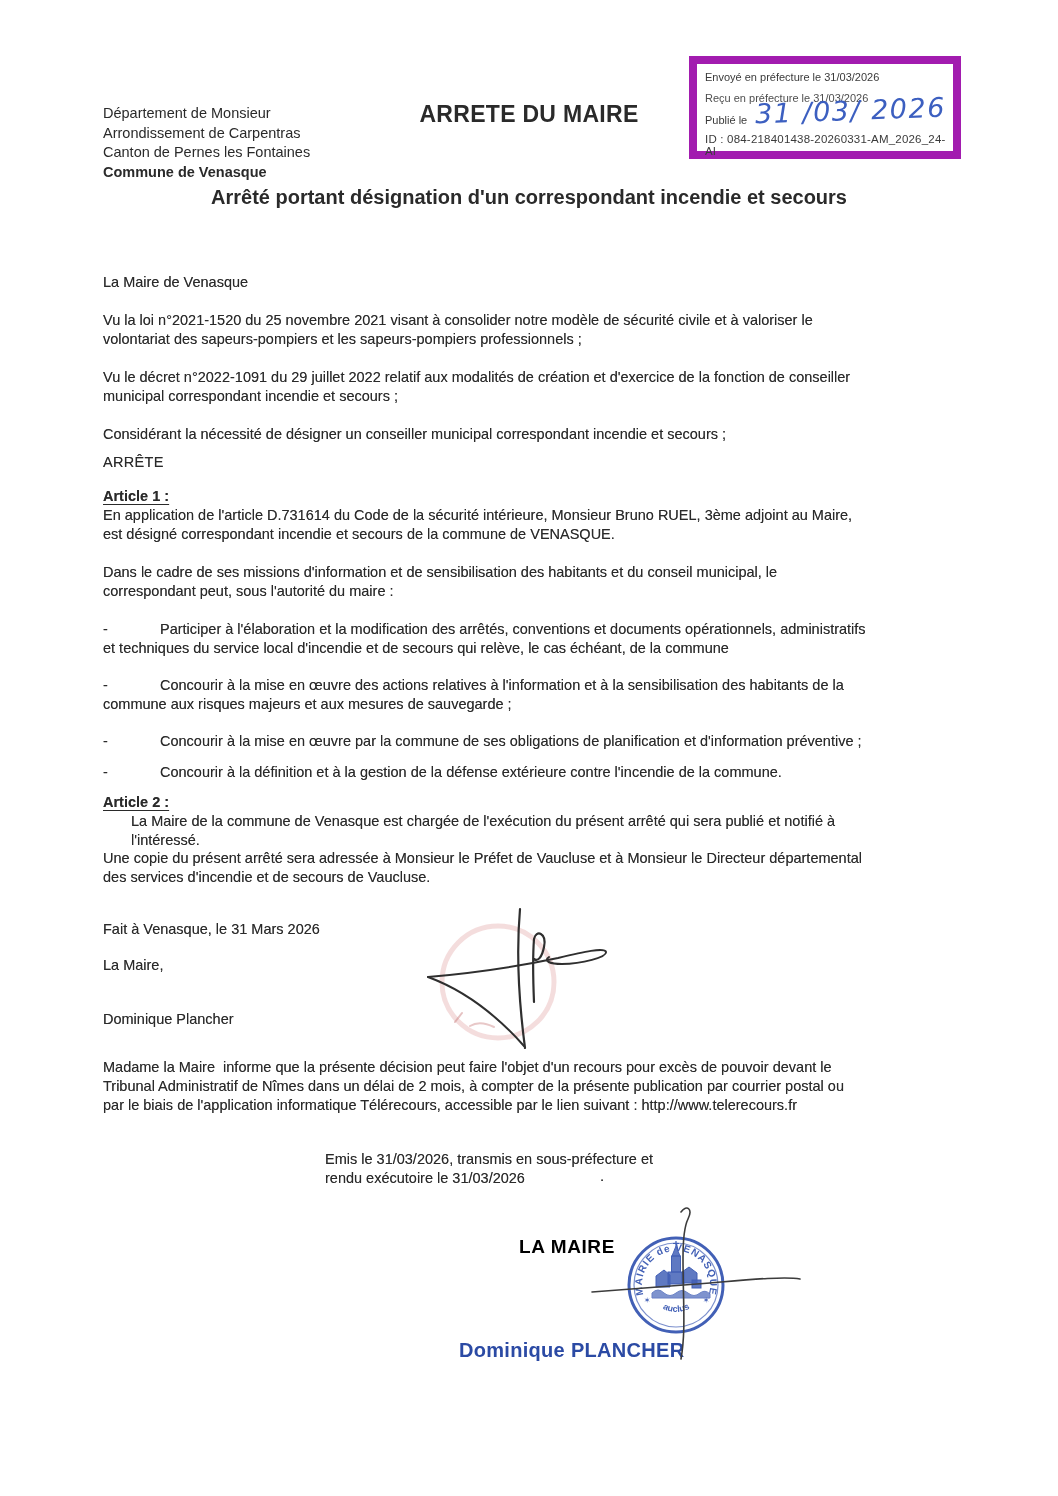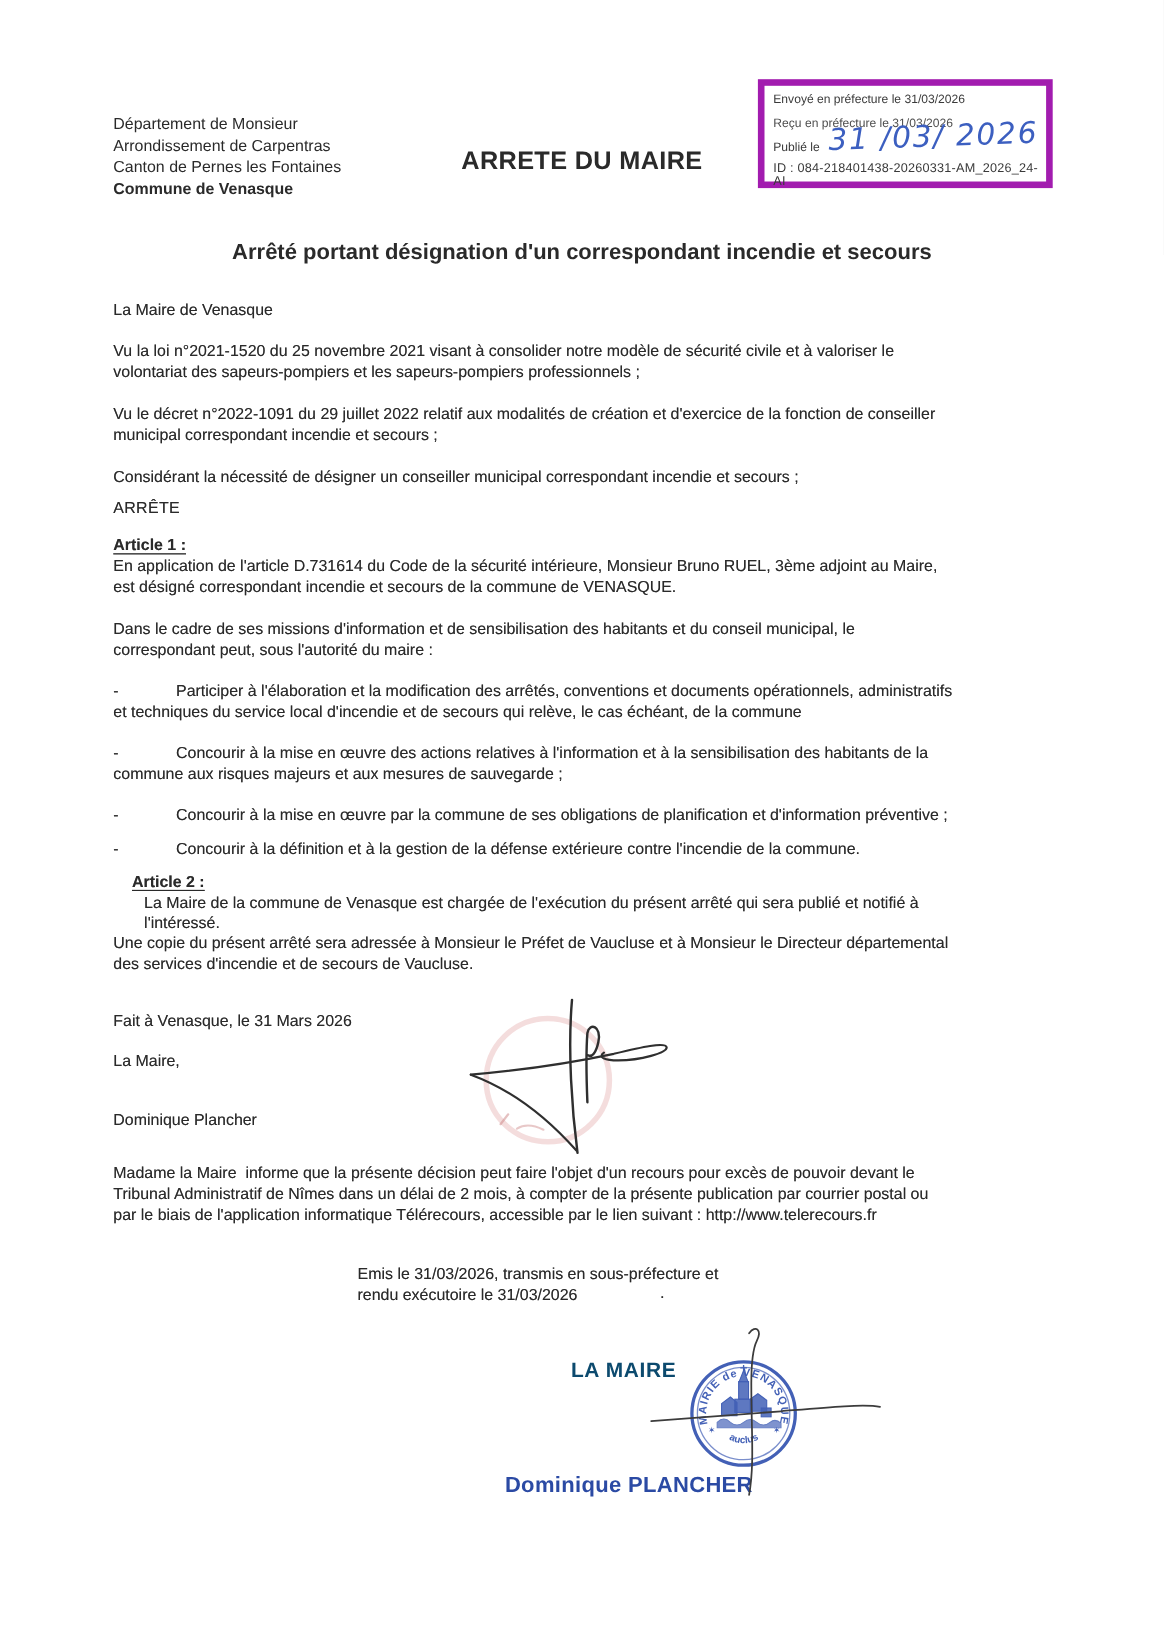--- a/index.html
+++ b/index.html
@@ -3,39 +3,39 @@
 <meta charset="utf-8">
 <style>
   html,body { margin:0; padding:0; background:#f0f0f0; }
   .page {
     position:relative; width:1058px; height:1496px; margin:0 auto;
     background:#ffffff; overflow:hidden;
     font-family:"Liberation Sans","DejaVu Sans",sans-serif;
     color:#2a2a2a;
   }
   .abs { position:absolute; }
-  .centered { left:0; width:1058px; text-align:center;margin-top:32px; }
+  .centered { left:0; width:1058px; text-align:center; }
   .body-text {
     font-size:14.5px; line-height:19px;
     white-space:pre-wrap; tab-size:57px;
     text-shadow:0 0 0.5px rgba(40,40,40,0.55);
   }
   .bold { font-weight:bold; }
   .art-head { font-weight:bold; text-decoration:underline; text-underline-offset:3px; }
 
   
   #hdr-left { left:103px; top:104px; font-size:14.5px; line-height:19.5px; }
   #doc-type   { top:101px; font-weight:bold; font-size:23px; letter-spacing:0.3px; }
   #doc-number { top:153px; font-weight:bold; font-size:20px; }
   #doc-title  { top:186px; font-weight:bold; font-size:20px; }
 
   
   #stamp-box {
-    left:689px; top:72px; width:256px; height:87px;
-    border:6px solid #a21caf; font-size:11px; color:#3a3a3a; line-height:1;
+    left:689px; top:56px; width:256px; height:87px;
+    border:8px solid #a21caf; font-size:11px; color:#3a3a3a; line-height:1;
   }
   #stamp-box .s1 { left:8px; top:8px;  }
   #stamp-box .s2 { left:8px; top:29px; color:#4e4e4e; }
   #stamp-box .s3 { left:8px; top:51px; }
   #stamp-box .hand {
     left:58px; top:33px; font-size:27px; font-style:italic;
     color:#3c5fc0; letter-spacing:1.5px; transform:rotate(-2deg);
     font-family:"DejaVu Sans",sans-serif; white-space:nowrap;
   }
   #stamp-box .sid { left:8px; top:70px; font-size:11.5px; letter-spacing:0.2px; }
@@ -46,33 +46,33 @@
   #vu-decret   { left:103px; top:368px; }
   #considerant { left:103px; top:425px; }
   #arrete-word { left:103px; top:453px; letter-spacing:0.3px; }
   #a1-head { left:103px; top:487px; }
   #a1-p1   { left:103px; top:506px; }
   #a1-p2   { left:103px; top:563px; }
   #b1 { left:103px; top:620px; }
   #b2 { left:103px; top:676px; }
   #b3 { left:103px; top:732px; }
   #b4 { left:103px; top:763px; }
-  #a2-head { left:120px; top:793px; }
+  #a2-head { left:103px; top:793px; }
   #a2-p1   { left:103px; top:812px;margin-left:28px; }
   #a2-p2   { left:103px; top:849px; }
   #fait      { left:103px; top:920px; }
   #role      { left:103px; top:956px; }
   #sig-name  { left:103px; top:1010px; }
   #notice    { left:103px; top:1058px; }
 
   
   #emis { left:325px; top:1150px; }
   #period-mark { left:600px; top:1166px; font-size:15px; }
   #la-maire-label {
-    left:519px; top:1236px; color:#0c4a6e; font-weight:bold;
+    left:519px; top:1236px; color:#000000; font-weight:bold;
     font-size:19px; letter-spacing:0.6px;
   }
   #signatory-name {
     left:459px; top:1339px; color:#2b4aa4; font-weight:bold;
     font-size:20px; letter-spacing:0.3px;
   }
   #sig-svg  { left:400px; top:860px; }
   #seal-svg { left:560px; top:1196px; }
 </style>
 </head>

